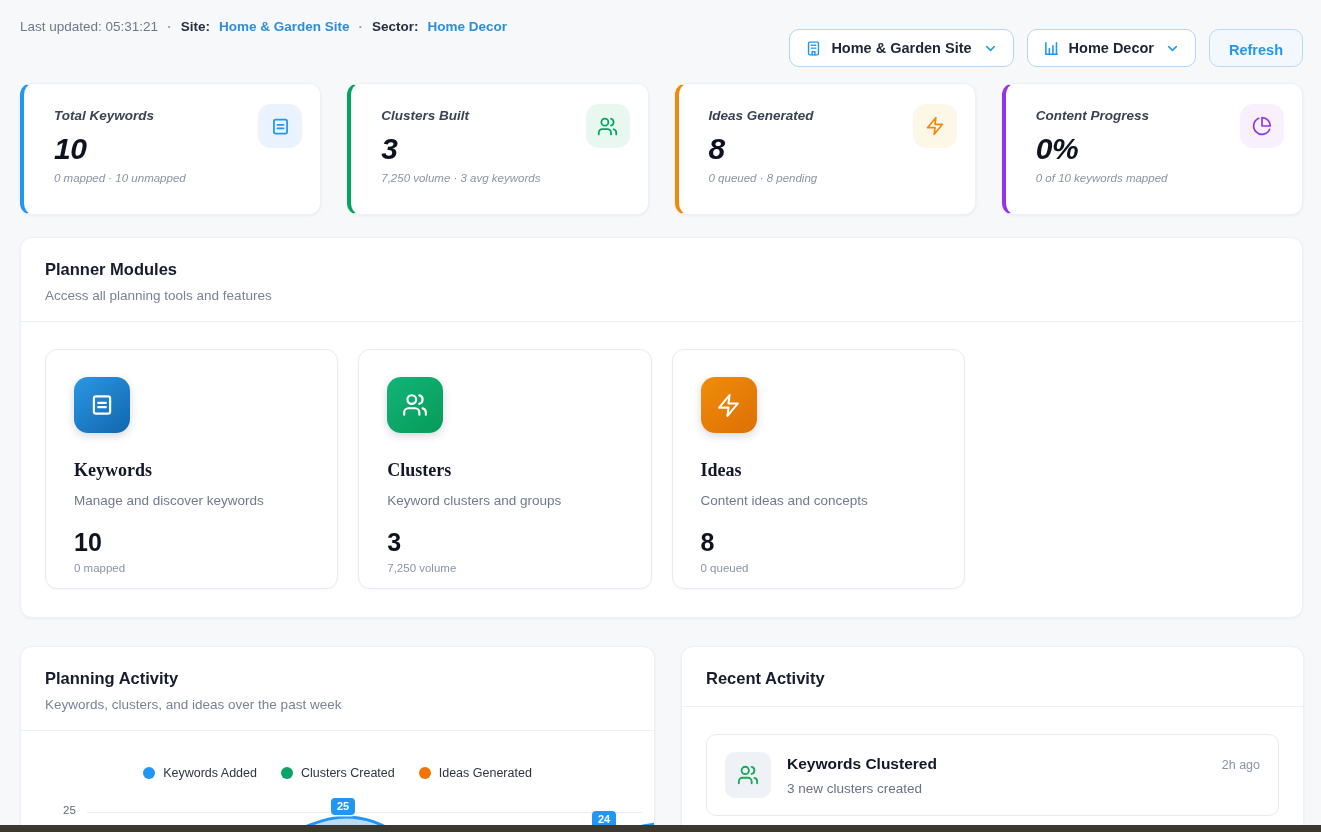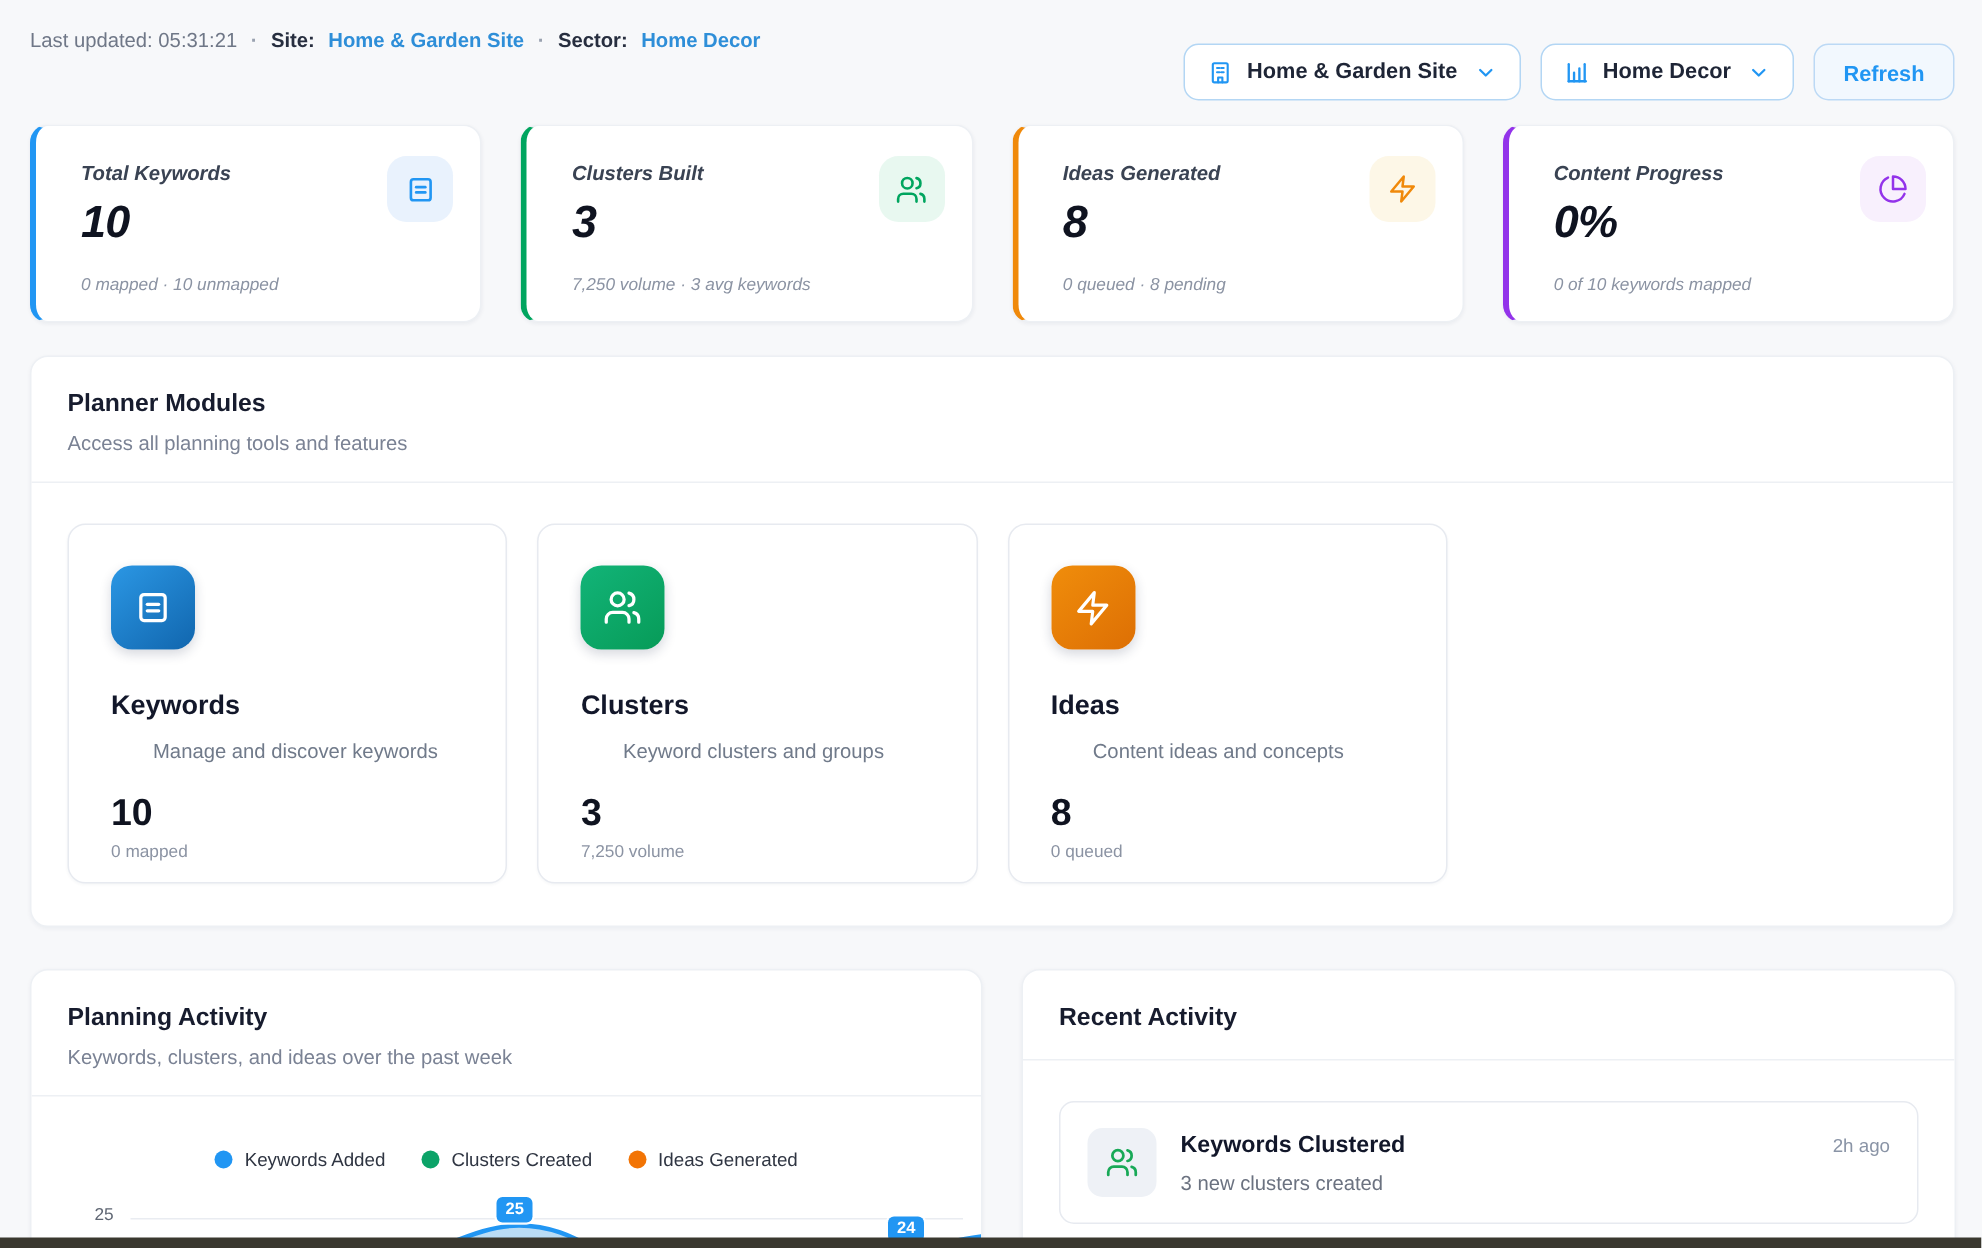--- a/index.html
+++ b/index.html
@@ -35,21 +35,21 @@
   
   .stats-row { display:grid; grid-template-columns:repeat(4,1fr); gap:26px; margin-top:16px; }
   .stat-card {
     background:#fff; border:1px solid #edf0f4; border-left:4px solid var(--accent,#2196f3);
     border-radius:12px; height:132px; padding:17px 30px 0; position:relative;
     box-shadow:0 1px 3px rgba(25,39,70,.06);
     font-style:italic;
   }
   .stat-label { font-size:13.5px; font-weight:600; color:#3a4353; margin-top:7px; }
   .stat-value { font-size:30px; font-weight:800; color:#0f1320; margin-top:9px; letter-spacing:-0.5px; }
-  .stat-sub { font-size:11.5px; color:#8b93a3; margin-top:18px; }
+  .stat-sub { font-size:11.5px; color:#8b93a3; margin-top:6px; }
   .stat-icon {
     position:absolute; top:20px; right:18px; width:44px; height:44px; border-radius:13px;
     background:var(--accent-bg,#e9f2fd); color:var(--accent,#2196f3);
     display:flex; align-items:center; justify-content:center;
   }
 
   
   .panel { background:#fff; border:1px solid #edf0f4; border-radius:12px; box-shadow:0 1px 3px rgba(25,39,70,.05); }
   .panel-head { padding:22px 24px 18px; }
   .panel-title { font-size:16.5px; font-weight:700; color:#171c2e; }
@@ -62,22 +62,22 @@
   .module-card {
     border:1px solid #e7eaf0; border-radius:12px; height:240px; padding:27px 28px 0;
     background:#fff; box-shadow:0 1px 2px rgba(25,39,70,.04); cursor:pointer;
   }
   .module-icon {
     width:56px; height:56px; border-radius:14px; color:#fff;
     background:linear-gradient(140deg, var(--from,#2196f3), var(--to,#0d47a1));
     display:flex; align-items:center; justify-content:center;
     box-shadow:0 3px 8px rgba(25,39,70,.18);
   }
-  .module-title { font-size:18px; font-weight:800; color:#12172a; margin-top:27px; }
-  .module-desc { font-size:13.5px; color:#707a8a; margin-top:12px;margin-left:28px; }
+  .module-title { font-size:18px; font-weight:800; color:#12172a; margin-top:27px;font-family:Liberation Serif, serif; }
+  .module-desc { font-size:13.5px; color:#707a8a; margin-top:12px; }
   .module-value { font-size:25px; font-weight:800; color:#0f1320; margin-top:20px; }
   .module-sub { font-size:11.5px; color:#8b93a3; margin-top:5px; }
 
   
   .bottom-row { display:grid; grid-template-columns:635px 623px; gap:26px; margin-top:28px; }
   .bottom-panel { height:300px; overflow:hidden; }
 
   
   .chart-body { position:relative; height:212px; }
   .legend { display:flex; justify-content:center; align-items:center; gap:24px; padding-top:35px; }

